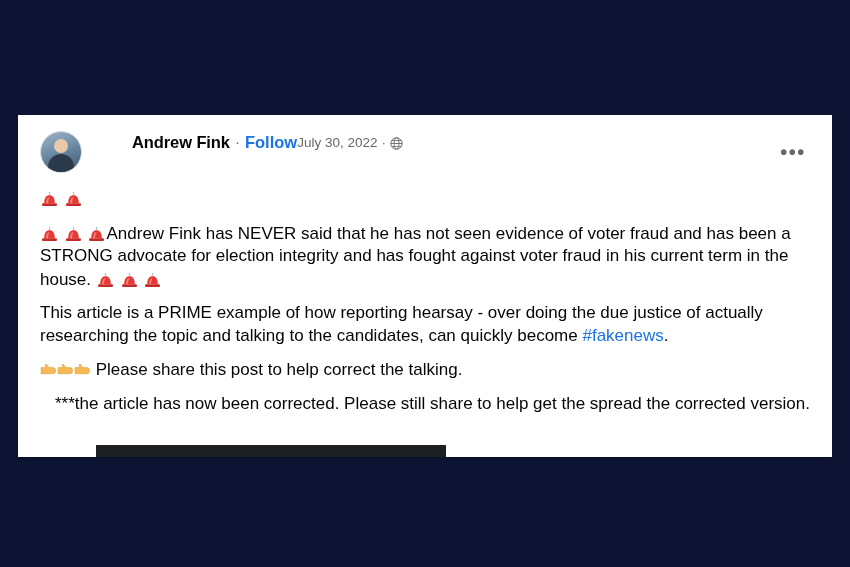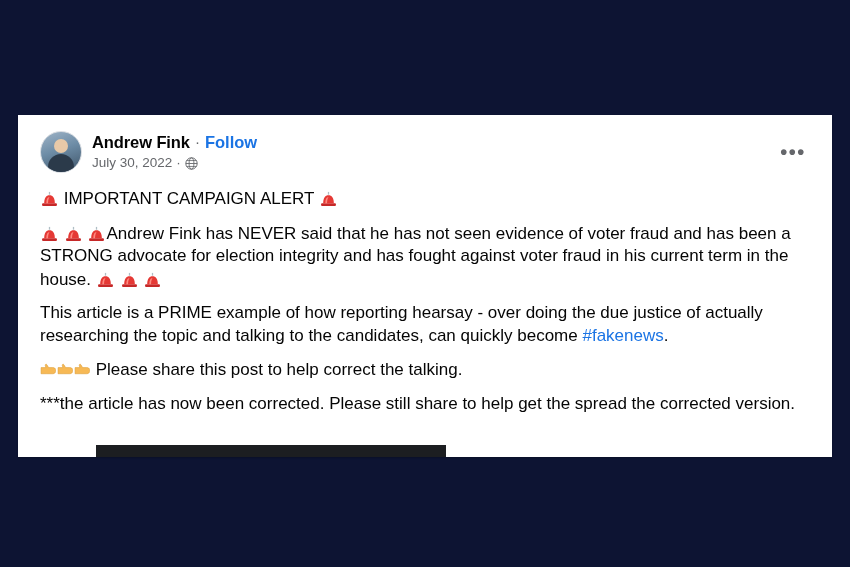--- a/index.html
+++ b/index.html
@@ -65,23 +65,24 @@
     top: 18%;
     transform: translateX(-50%);
     width: 14px;
     height: 14px;
     border-radius: 50%;
     background: #e8c9a8;
     z-index: 2;
   }
   .head-text {
     display: flex;
-    flex-direction: column;
+    flex-direction: row;
     justify-content: center;
     padding-top: 1px;
+    margin-left: 40px;
   }
   .name-row {
     display: flex;
     align-items: center;
     font-size: 16.5px;
     line-height: 20px;
   }
   .author-name {
     color: #050505;
     font-weight: bold;
@@ -136,20 +137,21 @@
     margin-top: 14px;
     color: #050505;
     font-size: 17px;
     line-height: 22.5px;
   }
   .post-body p {
     margin: 0 0 11px 0;
   }
   .post-body p:last-child {
     margin-bottom: 0;
+    text-align: right;
   }
   .siren {
     display: inline-block;
     width: 17px;
     height: 17px;
     position: relative;
     top: 3px;
     margin: 0 1px;
   }
   .point {
@@ -212,21 +214,20 @@
 
         <p>
           <span class="siren">
             <svg width="17" height="17" viewBox="0 0 16 16" aria-hidden="true">
               <rect x="1" y="12.5" width="14" height="2.5" rx="1" fill="#c62828"></rect>
               <path d="M3 12.5 C3 7.5 5 5 8 5 C11 5 13 7.5 13 12.5 Z" fill="#e53935"></path>
               <path d="M5 12.5 C5 8.6 6.2 6.6 8 6.6 C8 6.6 6.6 8.6 6.6 12.5 Z" fill="#ff8a80"></path>
               <rect x="7.4" y="1.8" width="1.2" height="2.6" fill="#b0bec5"></rect>
             </svg>
           </span>
-          <span>IMPORTANT CAMPAIGN ALERT</span>
           <span class="siren">
             <svg width="17" height="17" viewBox="0 0 16 16" aria-hidden="true">
               <rect x="1" y="12.5" width="14" height="2.5" rx="1" fill="#c62828"></rect>
               <path d="M3 12.5 C3 7.5 5 5 8 5 C11 5 13 7.5 13 12.5 Z" fill="#e53935"></path>
               <path d="M5 12.5 C5 8.6 6.2 6.6 8 6.6 C8 6.6 6.6 8.6 6.6 12.5 Z" fill="#ff8a80"></path>
               <rect x="7.4" y="1.8" width="1.2" height="2.6" fill="#b0bec5"></rect>
             </svg>
           </span>
         </p>
 

